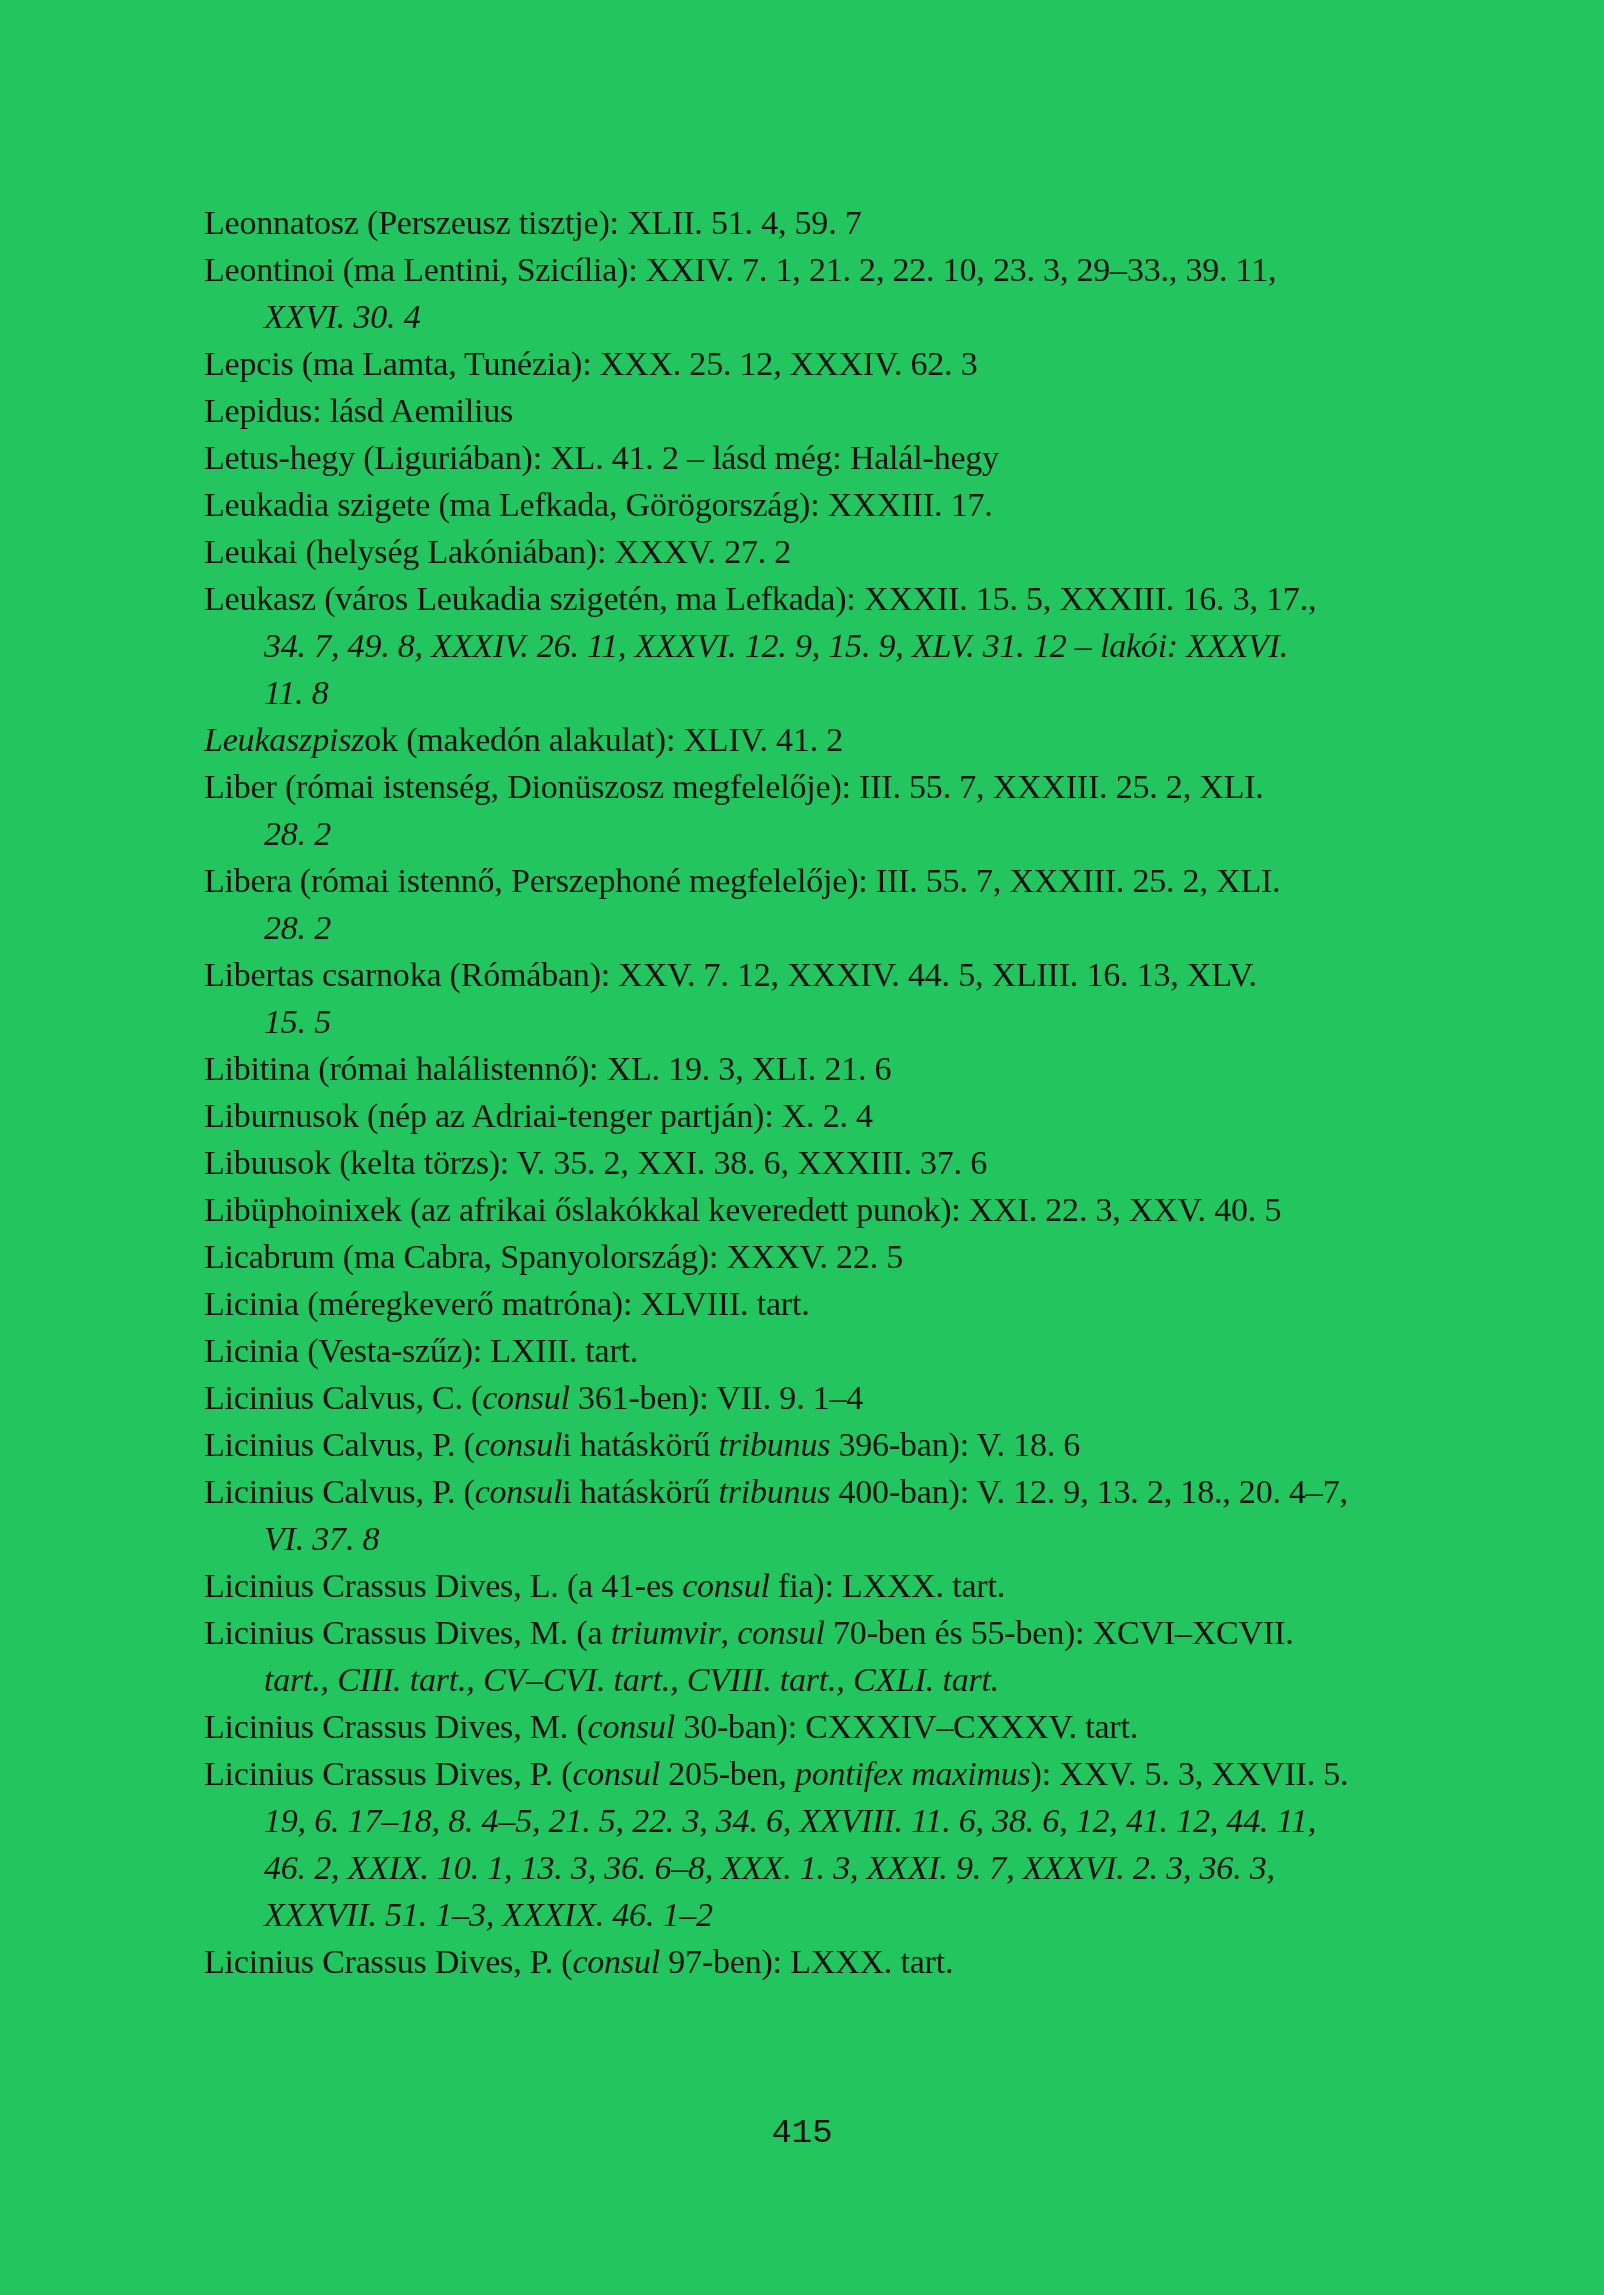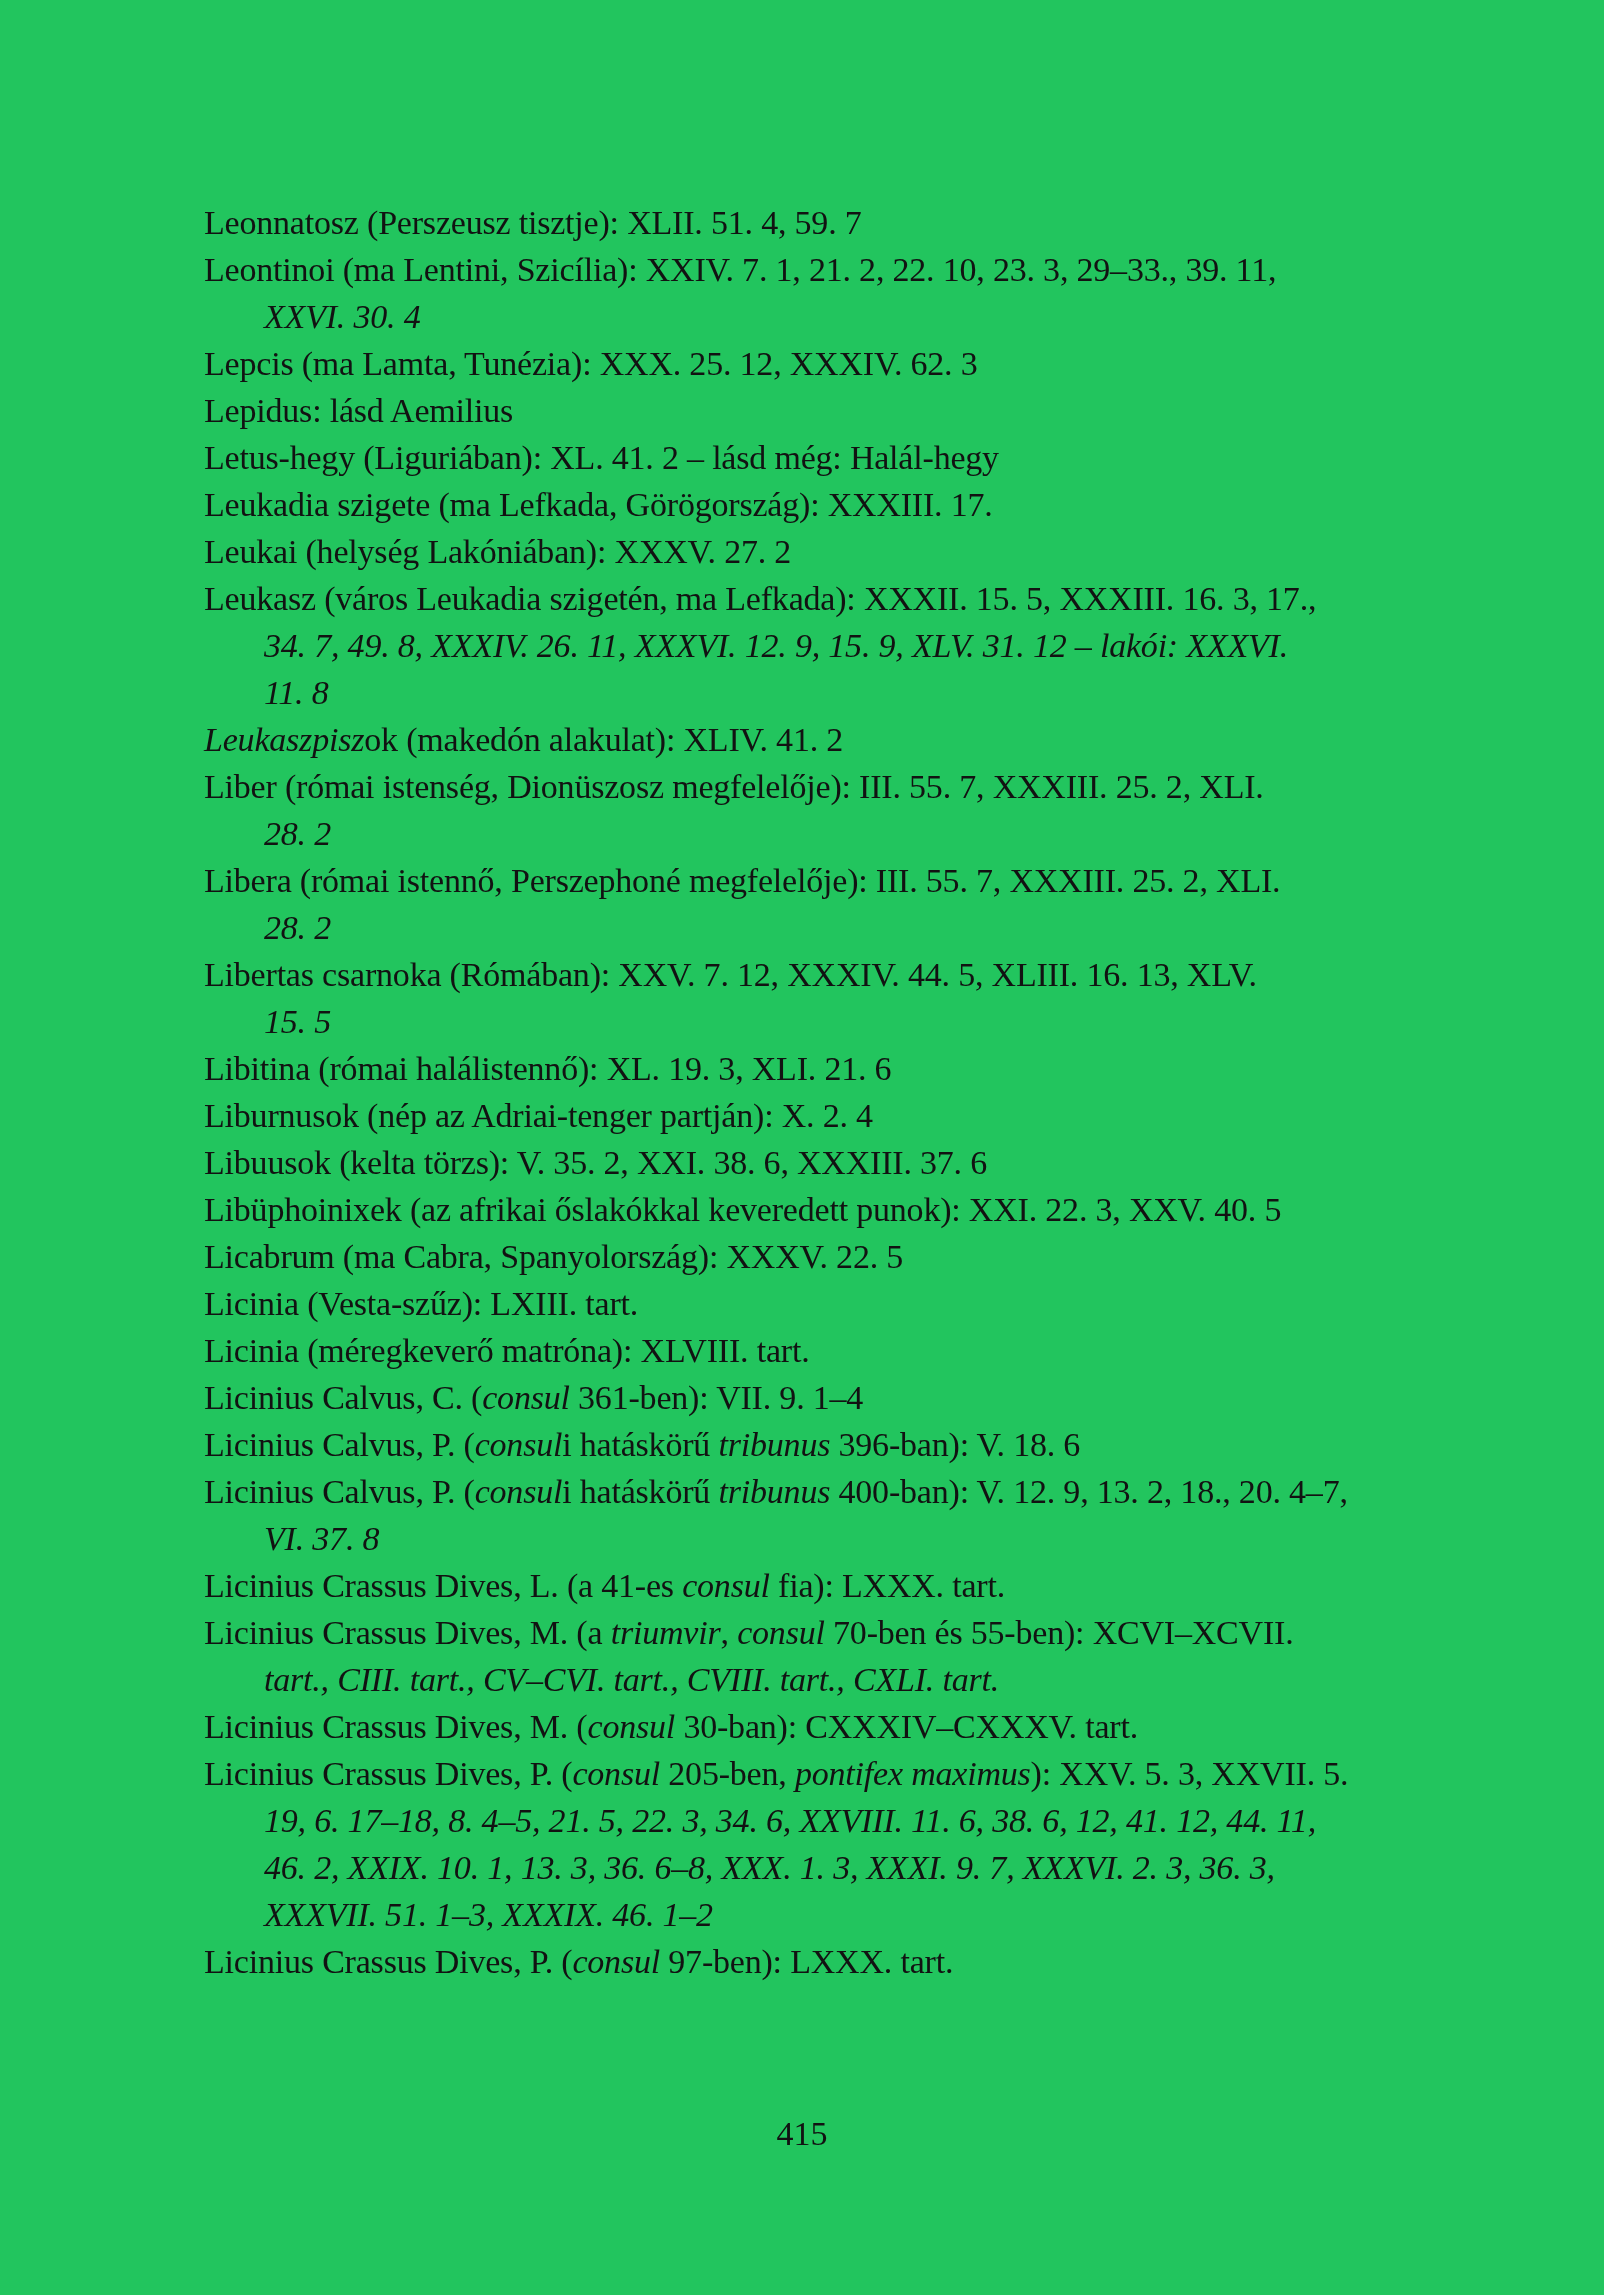--- a/index.html
+++ b/index.html
@@ -45,20 +45,21 @@
     font-style: italic;
   }
   .page-number {
     position: absolute;
     top: 2110px;
     left: 0;
     width: 100%;
     text-align: center;
     font-size: 34px;
     line-height: 47px;
+    font-family: Liberation Mono, monospace;
   }
 </style>
 </head>
 <body>
 
 <div class="page">
   <main class="index" id="index-list">
       <div class="entry">
         <div class="line"><span>Leonnatosz (Perszeusz tisztje): XLII. 51. 4, 59. 7</span></div>
       </div>
@@ -110,24 +111,24 @@
       <div class="entry">
         <div class="line"><span>Libuusok (kelta törzs): V. 35. 2, XXI. 38. 6, XXXIII. 37. 6</span></div>
       </div>
       <div class="entry">
         <div class="line"><span>Libüphoinixek (az afrikai őslakókkal keveredett punok): XXI. 22. 3, XXV. 40. 5</span></div>
       </div>
       <div class="entry">
         <div class="line"><span>Licabrum (ma Cabra, Spanyolország): XXXV. 22. 5</span></div>
       </div>
       <div class="entry">
-        <div class="line"><span>Licinia (Vesta-szűz): LXIII. tart.</span></div>
+        <div class="line"><span>Licinia (méregkeverő matróna): XLVIII. tart.</span></div>
       </div>
       <div class="entry">
-        <div class="line"><span>Licinia (méregkeverő matróna): XLVIII. tart.</span></div>
+        <div class="line"><span>Licinia (Vesta-szűz): LXIII. tart.</span></div>
       </div>
       <div class="entry">
         <div class="line"><span>Licinius Calvus, C. (</span><i>consul</i><span> 361-ben): VII. 9. 1–4</span></div>
       </div>
       <div class="entry">
         <div class="line"><span>Licinius Calvus, P. (</span><i>consul</i><span>i hatáskörű </span><i>tribunus</i><span> 396-ban): V. 18. 6</span></div>
       </div>
       <div class="entry">
         <div class="line"><span>Licinius Calvus, P. (</span><i>consul</i><span>i hatáskörű </span><i>tribunus</i><span> 400-ban): V. 12. 9, 13. 2, 18., 20. 4–7,</span></div>
         <div class="line indent"><span>VI. 37. 8</span></div>

